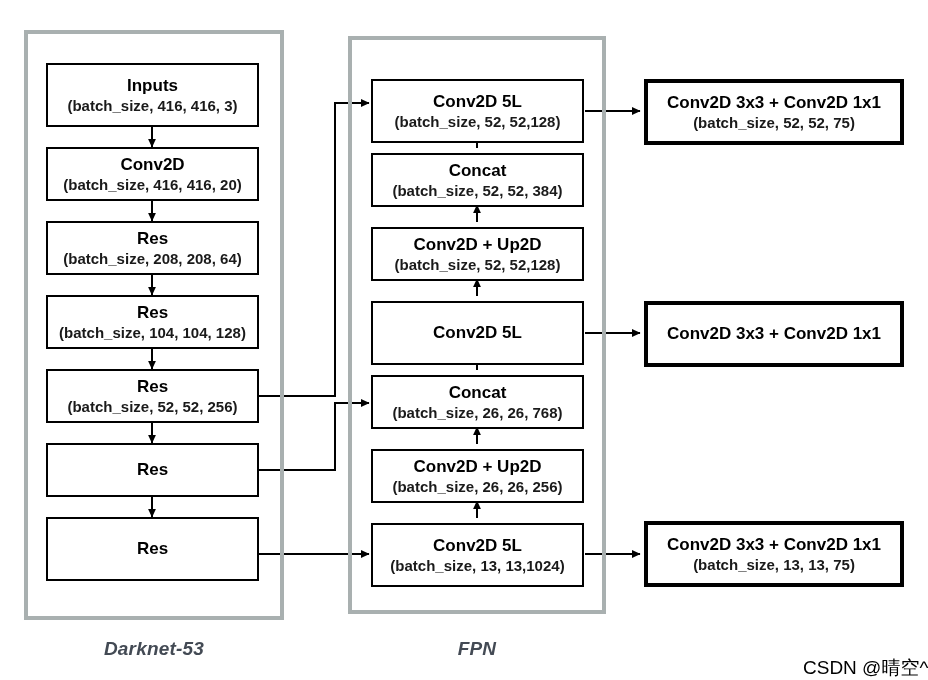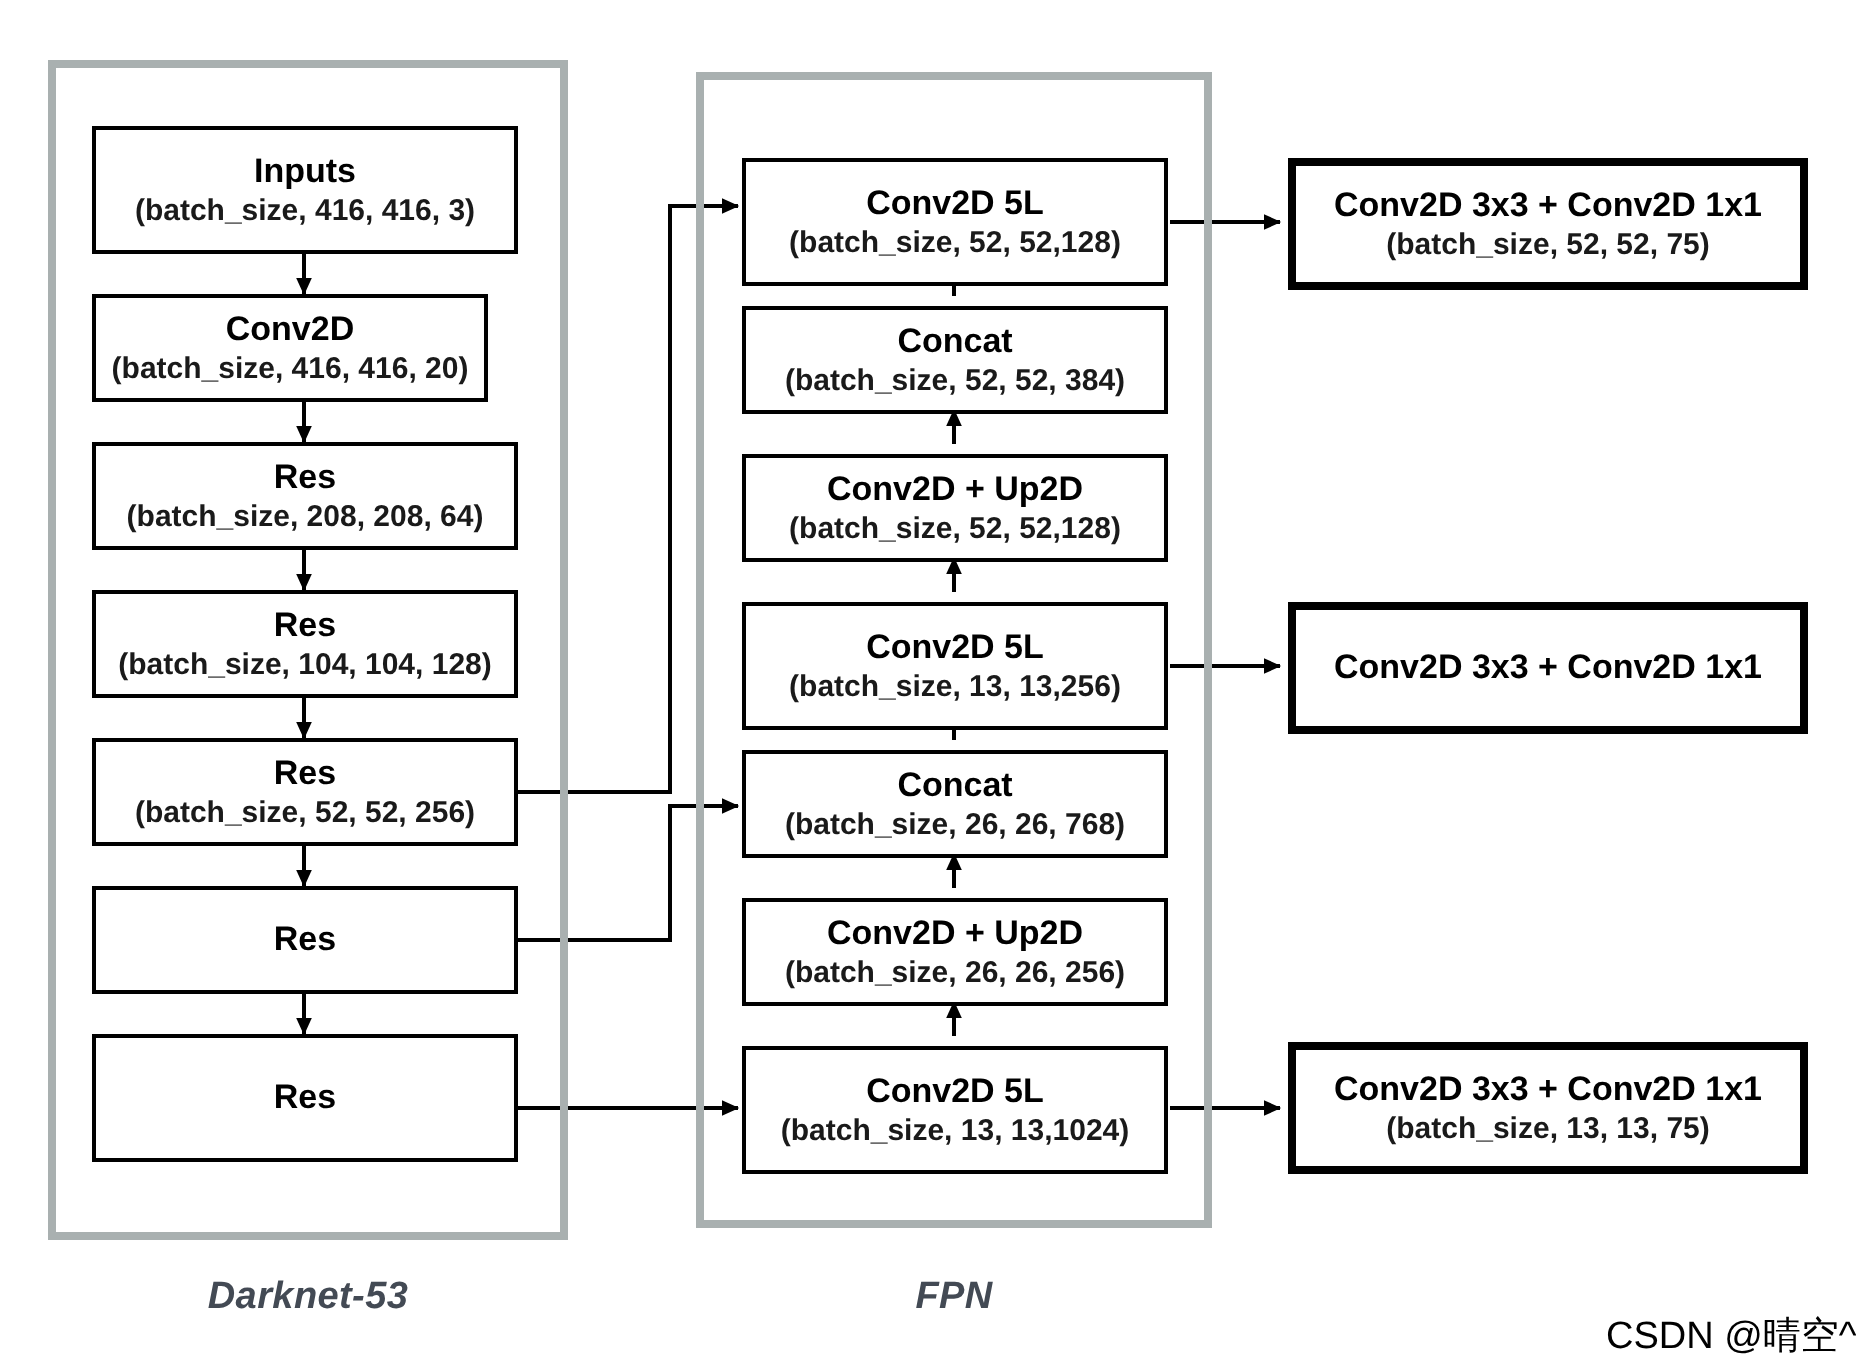--- a/index.html
+++ b/index.html
@@ -117,21 +117,21 @@
     </g>
   </svg>
 
   <div class="group-panel" style="left:24px; top:30px; width:260px; height:590px;"></div>
   <div class="group-label" style="left:24px; top:638px; width:260px;">Darknet-53</div>
 
   <div class="node" style="left:46px; top:63px; width:213px; height:64px;">
     <span class="title">Inputs</span>
     <span class="shape">(batch_size, 416, 416, 3)</span>
   </div>
-  <div class="node" style="left:46px; top:147px; width:198px; height:54px;">
+  <div class="node" style="left:46px; top:147px; width:213px; height:54px;">
     <span class="title">Conv2D</span>
     <span class="shape">(batch_size, 416, 416, 20)</span>
   </div>
   <div class="node" style="left:46px; top:221px; width:213px; height:54px;">
     <span class="title">Res</span>
     <span class="shape">(batch_size, 208, 208, 64)</span>
   </div>
   <div class="node" style="left:46px; top:295px; width:213px; height:54px;">
     <span class="title">Res</span>
     <span class="shape">(batch_size, 104, 104, 128)</span>
@@ -157,21 +157,20 @@
   <div class="node" style="left:371px; top:153px; width:213px; height:54px;">
     <span class="title">Concat</span>
     <span class="shape">(batch_size, 52, 52, 384)</span>
   </div>
   <div class="node" style="left:371px; top:227px; width:213px; height:54px;">
     <span class="title">Conv2D + Up2D</span>
     <span class="shape">(batch_size, 52, 52,128)</span>
   </div>
   <div class="node" style="left:371px; top:301px; width:213px; height:64px;">
     <span class="title">Conv2D 5L</span>
-    <span class="shape">(batch_size, 13, 13,256)</span>
   </div>
   <div class="node" style="left:371px; top:375px; width:213px; height:54px;">
     <span class="title">Concat</span>
     <span class="shape">(batch_size, 26, 26, 768)</span>
   </div>
   <div class="node" style="left:371px; top:449px; width:213px; height:54px;">
     <span class="title">Conv2D + Up2D</span>
     <span class="shape">(batch_size, 26, 26, 256)</span>
   </div>
   <div class="node" style="left:371px; top:523px; width:213px; height:64px;">

